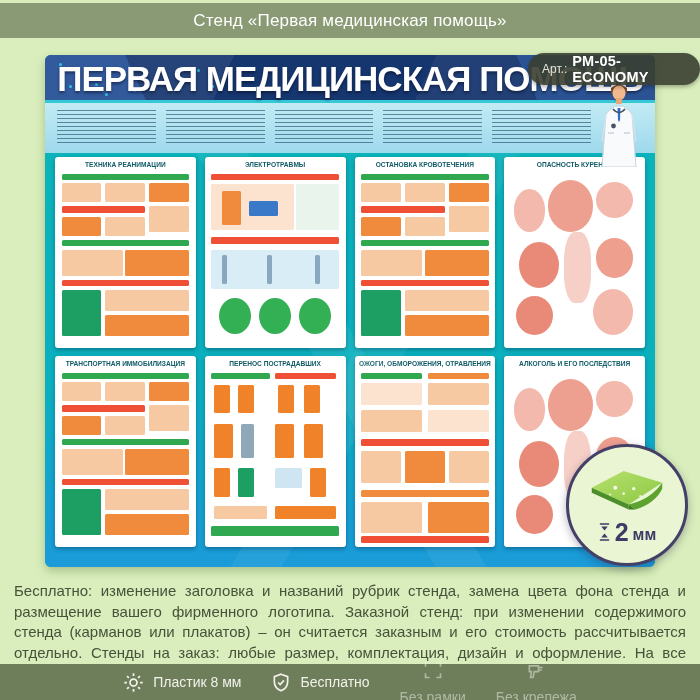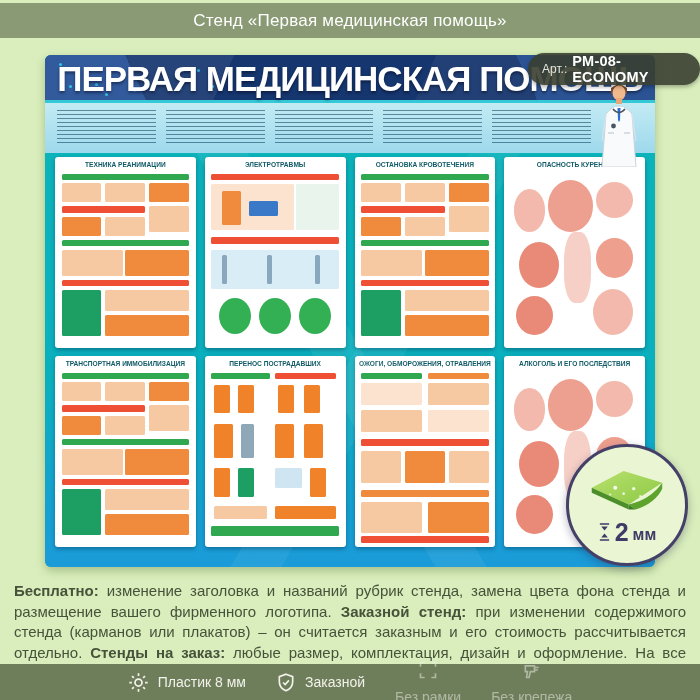--- a/index.html
+++ b/index.html
@@ -105,21 +105,21 @@
   }
   .thick-row{display:flex;align-items:center;gap:4px;margin-top:2px;}
   .t-val{color:#3f3a66;font-size:25px;font-weight:bold;line-height:1;}
   .t-unit{color:#3f3a66;font-size:16px;font-weight:bold;line-height:1;padding-top:5px;}
 
   
   .description{
     position:absolute;left:14px;top:581px;width:672px;
     font-size:15px;line-height:20.5px;color:#47523a;text-align:justify;
   }
-  .description .b{font-weight:bold;margin-top:16px;}
+  .description .b{font-weight:normal;margin-top:16px;}
 
   
   .footer-bar{
     position:absolute;left:0;top:664px;width:700px;height:36px;
     background:#6e7d5a;display:flex;align-items:center;justify-content:center;gap:30px;
   }
   .feature{display:flex;align-items:center;gap:9px;color:#f2f2ea;}
   .feature .f-label{font-size:14px;}
   .feature.muted{opacity:.5;flex-direction:column;}
   .feature svg{display:block;}
@@ -305,21 +305,21 @@
         <path d="M25 28 Q31 35 37 28" fill="none" stroke="#4a5560" stroke-width="1.6"></path>
         <circle cx="25.5" cy="45" r="2.4" fill="#4a5560"></circle>
         <path d="M20 52 h6 M36 52 h6" stroke="#c9d4de" stroke-width="1.4"></path>
         <path d="M18 33 L14 60 M44 33 L48 60" stroke="#dde5ec" stroke-width="1"></path>
       </svg>
     </div>
   </div>
 
   <div class="art-badge">
     <span class="art-label">Арт.:</span>
-    <span class="art-value">PM-08-ECONOMY</span>
+    <span class="art-value">PM-05-ECONOMY</span>
   </div>
 
   <div class="thickness-circle">
     <svg width="84" height="52" viewBox="0 0 100 62">
       <defs>
         <linearGradient id="sheetTop" x1="0" y1="0" x2="1" y2="1">
           <stop offset="0" stop-color="#b8e06e"></stop>
             <stop offset="1" stop-color="#8cc944"></stop>
         </linearGradient>
       </defs>
@@ -356,21 +356,21 @@
         </span>
         <span class="f-label">Пластик 8 мм</span>
       </div>
       <div class="feature">
         <span>
           <svg width="20" height="21" viewBox="0 0 24 24" fill="none" stroke="currentColor" stroke-width="2">
             <path d="M12 2l8 3v6c0 5-3.5 9-8 11-4.5-2-8-6-8-11V5z"></path>
             <path d="M8.5 12l2.5 2.5 4.5-5"></path>
           </svg>
         </span>
-        <span class="f-label">Заказной</span>
+        <span class="f-label">Бесплатно</span>
       </div>
       <div class="feature muted">
         <span>
           <svg width="20" height="20" viewBox="0 0 24 24" fill="none" stroke="currentColor" stroke-width="2">
             <path d="M8 3H3v5M16 3h5v5M21 16v5h-5M8 21H3v-5"></path>
           </svg>
         </span>
         <span class="f-label">Без рамки</span>
       </div>
       <div class="feature muted">

